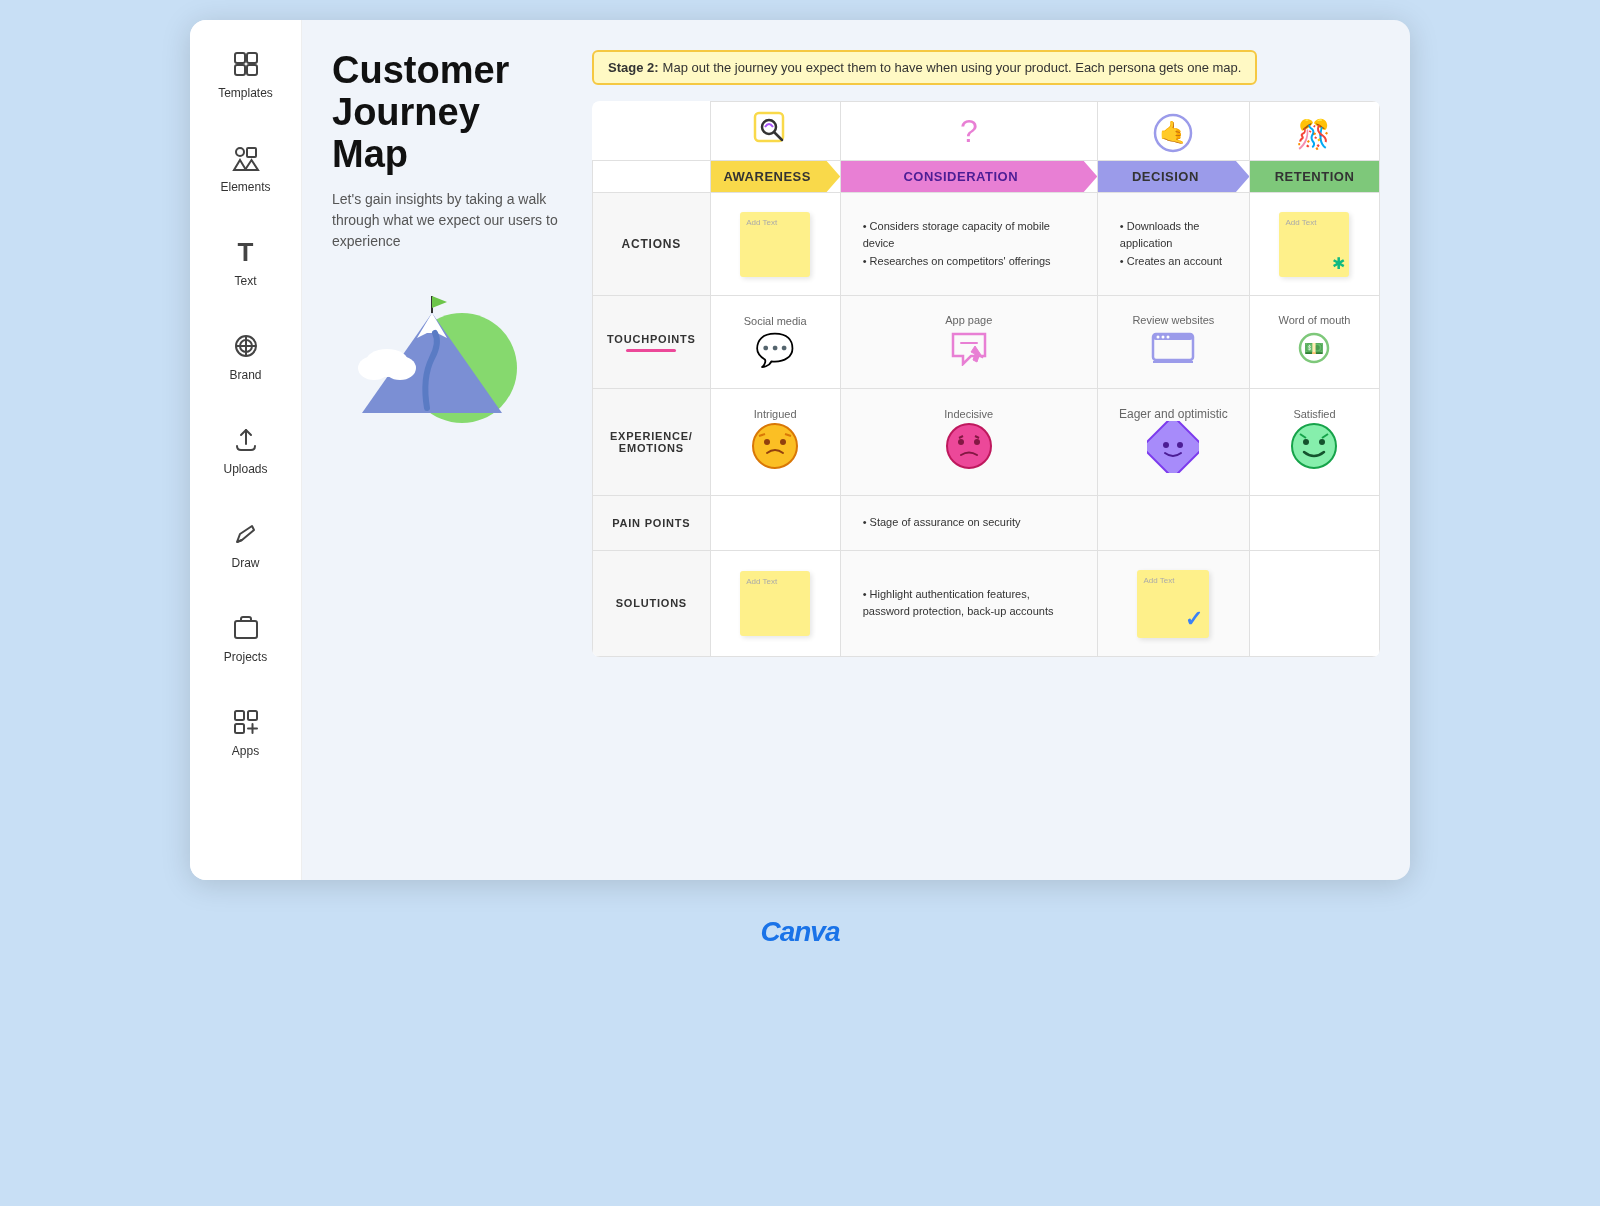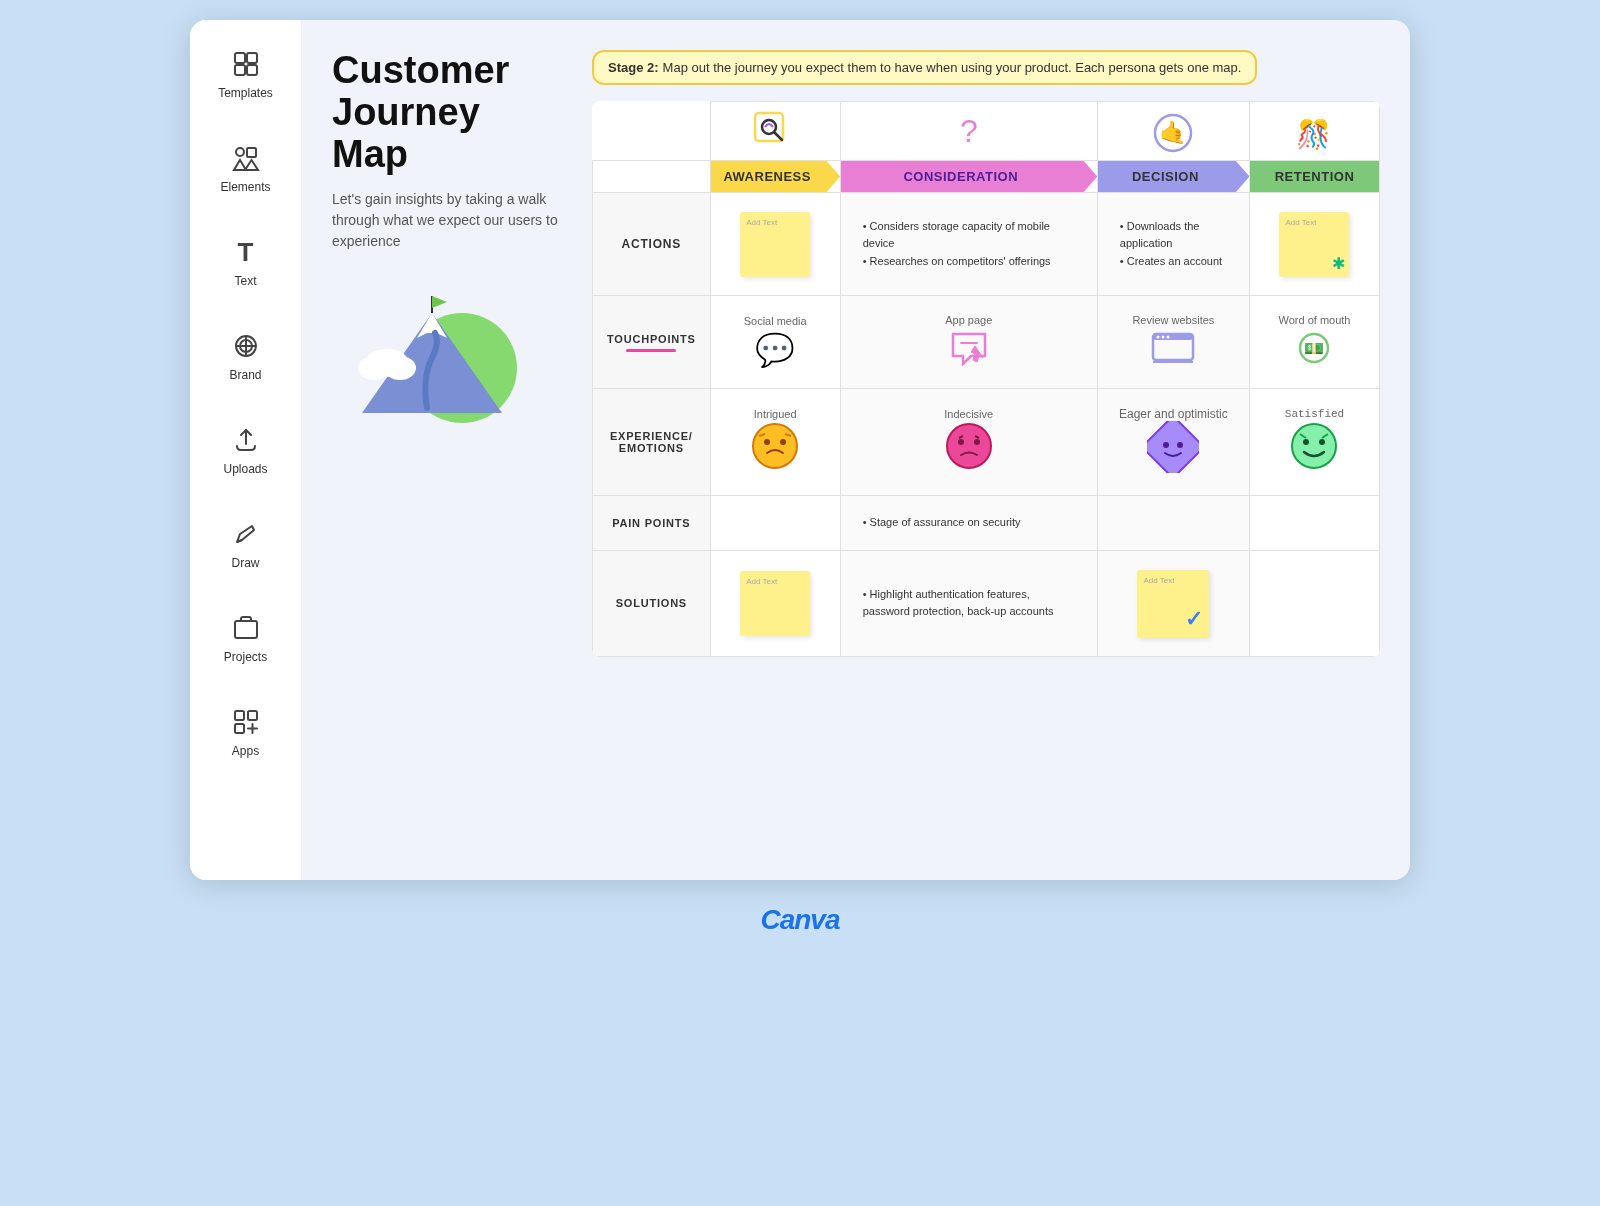--- a/index.html
+++ b/index.html
@@ -58,21 +58,21 @@
     }
     
     .main-content {
       flex: 1;
       padding: 30px 30px 20px 30px;
       overflow-y: auto;
     }
     .stage-banner {
       background: #fff9c4;
       border: 2px solid #f5c842;
-      border-radius: 12px;
+      border-radius: 6px;
       padding: 8px 14px;
       font-size: 13px;
       color: #333;
       margin-bottom: 16px;
       display: inline-flex;
       align-items: center;
       gap: 4px;
     }
     .stage-banner strong {
       font-weight: 700;
@@ -147,21 +147,21 @@
     }
     .phase-icon-cell {
       text-align: center;
       padding: 8px 4px 0 4px;
       border: none;
       background: white;
     }
     
     .canva-footer {
       text-align: center;
-      margin-top: 24px;
+      margin-top: 36px;
       font-size: 28px;
       font-weight: 700;
       color: #1a73e8;
     }
   </style>
 </head>
 <body>
 
 <div class="app-container">
 
@@ -434,21 +434,21 @@
               <div>
                 <svg width="52" height="52" viewBox="0 0 52 52">
                   <rect x="4" y="4" width="44" height="44" rx="4" transform="rotate(45 26 26)" fill="#a78bfa" stroke="#7c3aed" stroke-width="2"></rect>
                   <circle cx="19" cy="24" r="3" fill="#4c1d95"></circle>
                   <circle cx="33" cy="24" r="3" fill="#4c1d95"></circle>
                   <path d="M18 32 Q26 38 34 32" fill="none" stroke="#4c1d95" stroke-width="2" stroke-linecap="round"></path>
                 </svg>
               </div>
             </td>
             <td class="cell cell-white">
-              <div style="font-size:11px;color:#666;font-family:Liberation Mono, monospace;">Satisfied</div>
+              <div style="font-size:11px;color:#666;">Satisfied</div>
               <div>
                 <svg width="52" height="52" viewBox="0 0 52 52">
                   <circle cx="26" cy="26" r="22" fill="#86efac" stroke="#16a34a" stroke-width="2"></circle>
                   <circle cx="18" cy="22" r="3" fill="#14532d"></circle>
                   <circle cx="34" cy="22" r="3" fill="#14532d"></circle>
                   <path d="M16 32 Q26 40 36 32" fill="none" stroke="#14532d" stroke-width="2.5" stroke-linecap="round"></path>
                   <line x1="12" y1="14" x2="18" y2="18" stroke="#16a34a" stroke-width="2"></line>
                   <line x1="40" y1="14" x2="34" y2="18" stroke="#16a34a" stroke-width="2"></line>
                 </svg>
               </div>

